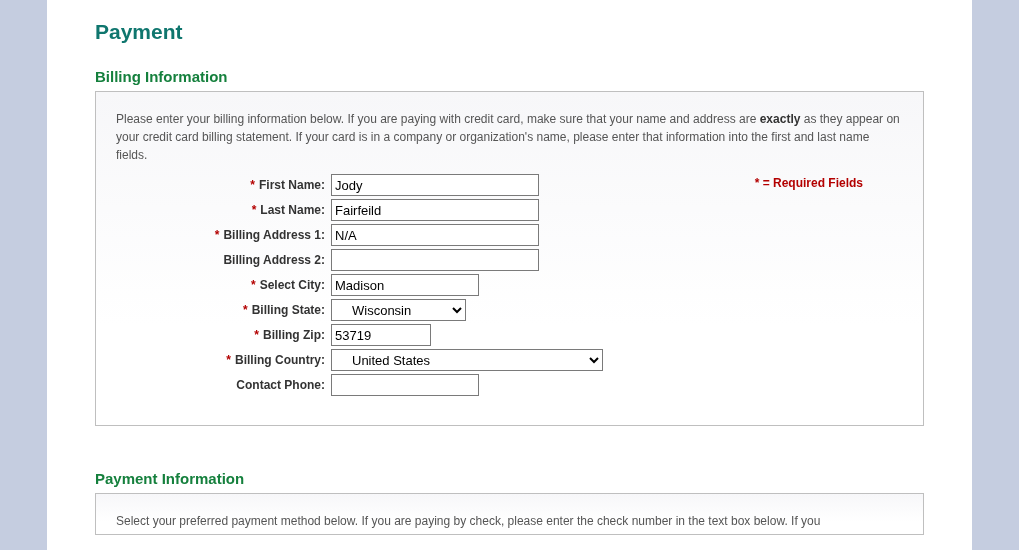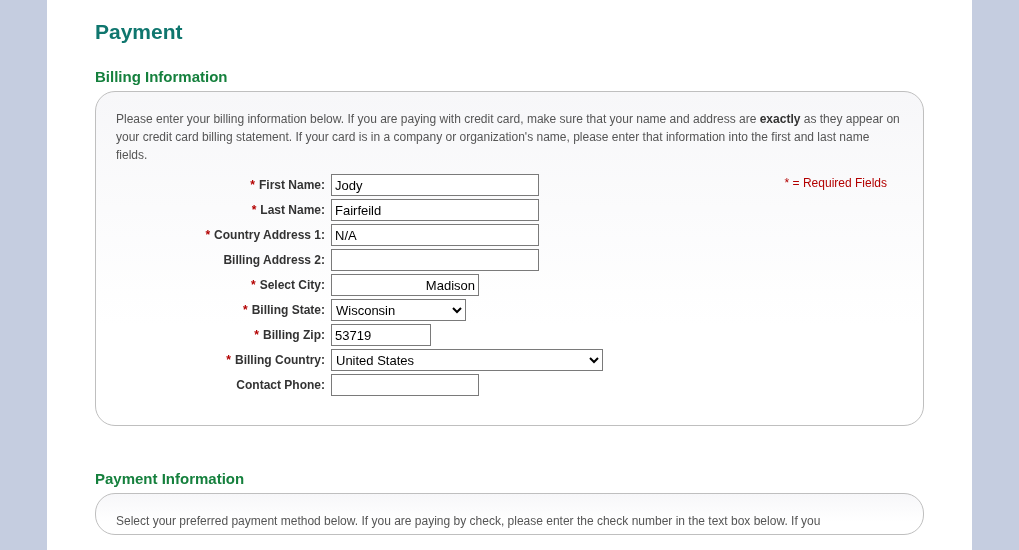--- a/index.html
+++ b/index.html
@@ -2,36 +2,36 @@
 <html><head>
 <meta charset="utf-8">
 <style>
   html,body{margin:0;padding:0;background:#c5cde0;}
   body{font-family:Verdana,Geneva,sans-serif;font-size:12px;color:#333;}
   .page{width:925px;margin:0 auto;background:#fff;min-height:550px;padding:0 0 0 0;box-sizing:border-box;}
   .inner{padding:10px 48px 20px 48px;}
   h1{font-family:Verdana,Geneva,sans-serif;font-size:21px;font-weight:bold;color:#0f766e;margin:10px 0 24px 0;}
   h2{font-family:Verdana,Geneva,sans-serif;font-size:15px;font-weight:bold;color:#15803d;margin:0 0 6px 0;}
   .panel{
-    border:1px solid #bfbfbf;border-radius:20px;
+    border:1px solid #bfbfbf;border-radius:0;
     background:linear-gradient(#f7f7f9 0%,#ffffff 70%);
     padding:18px 20px 26px 20px;margin-bottom:44px;position:relative;
     box-sizing:border-box;
   }
   .intro{color:#555;line-height:1.5;margin:0 0 10px 0;}
   .intro strong{font-weight:bold;color:#333;}
-  .req-legend{position:absolute;right:36px;top:84px;color:#b30000;font-weight:normal;}
+  .req-legend{position:absolute;right:60px;top:84px;color:#b30000;font-weight:bold;}
   .req-legend .star{color:#b30000;}
   .form-row{display:flex;align-items:center;margin:3px 0;}
   .lbl{width:215px;text-align:right;padding-right:6px;font-weight:bold;color:#333;box-sizing:border-box;}
   .req{color:#b30000;font-weight:bold;margin-right:4px;}
   input[type=text]{font-family:Arial,Helvetica,sans-serif;font-size:13px;border:1px solid #7a7a7a;padding:2px 3px;height:16px;box-sizing:content-box;background:#fff;}
-  select{font-family:Arial,Helvetica,sans-serif;font-size:13px;border:1px solid #7a7a7a;background:#fff;height:22px;}
+  select{font-family:Arial,Helvetica,sans-serif;font-size:13px;border:1px solid #7a7a7a;background:#fff;height:22px;padding-left:16px;}
   .w-lg{width:200px;}
-  .w-md{width:140px;text-align:right;}
+  .w-md{width:140px;}
   .w-sm{width:92px;}
   .w-xl{width:262px;}
   .w-sel-state{width:135px;}
   .w-sel-country{width:272px;}
 </style>
 </head>
 <body>
 
 <div class="page">
   <div class="inner">
@@ -55,21 +55,21 @@
         <div class="lbl"><span class="req">*</span><span>First Name:</span></div>
         <input type="text" class="w-lg" value="Jody" style="">
       </div>
 
       <div class="form-row">
         <div class="lbl"><span class="req">*</span><span>Last Name:</span></div>
         <input type="text" class="w-lg" value="Fairfeild" style="">
       </div>
 
       <div class="form-row">
-        <div class="lbl"><span class="req">*</span><span>Country Address 1:</span></div>
+        <div class="lbl"><span class="req">*</span><span>Billing Address 1:</span></div>
         <input type="text" class="w-lg" value="N/A" style="">
       </div>
 
       <div class="form-row">
         <div class="lbl"><span>Billing Address 2:</span></div>
         <input type="text" class="w-lg" value="" style="">
       </div>
 
       <div class="form-row">
         <div class="lbl"><span class="req">*</span><span>Select City:</span></div>

